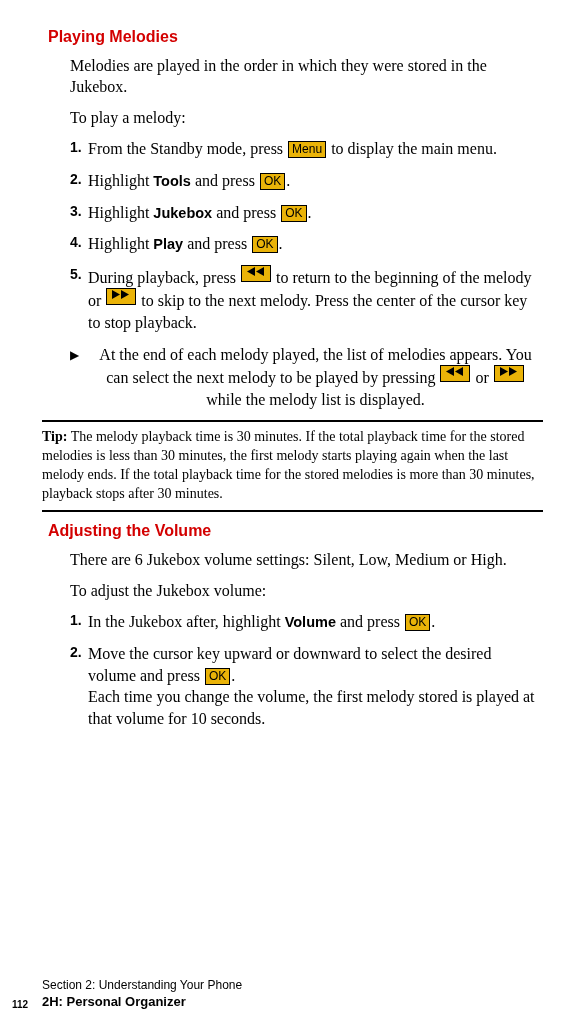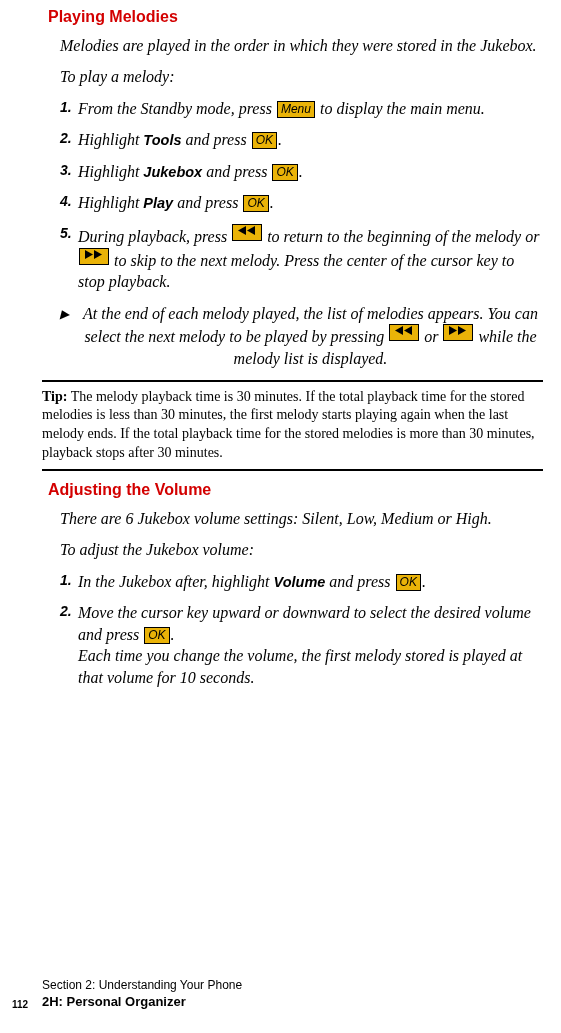--- a/index.html
+++ b/index.html
@@ -6,35 +6,34 @@
     margin: 0;
     padding: 0;
     width: 561px;
     height: 1033px;
     background: #fff;
     font-family: "Times New Roman", Times, serif;
     color: #000;
   }
   .page {
     box-sizing: border-box;
-    padding: 8px 18px 20px 42px;
+    padding: 28px 18px 20px 42px;
     width: 561px;
     height: 1033px;
     position: relative;
   }
   .heading-red {
     font-family: Arial, Helvetica, sans-serif;
     font-weight: bold;
     color: #d30000;
     font-size: 16px;
     margin: 0 0 10px 6px;
   }
   .body-block {
-    margin-left: 18px;
-    font-style: italic;
+    margin-left: 28px;
   }
   .para {
     font-size: 16px;
     line-height: 1.3;
     margin: 0 0 10px 0;
   }
   .step {
     display: flex;
     margin: 0 0 10px 0;
     font-size: 16px;

